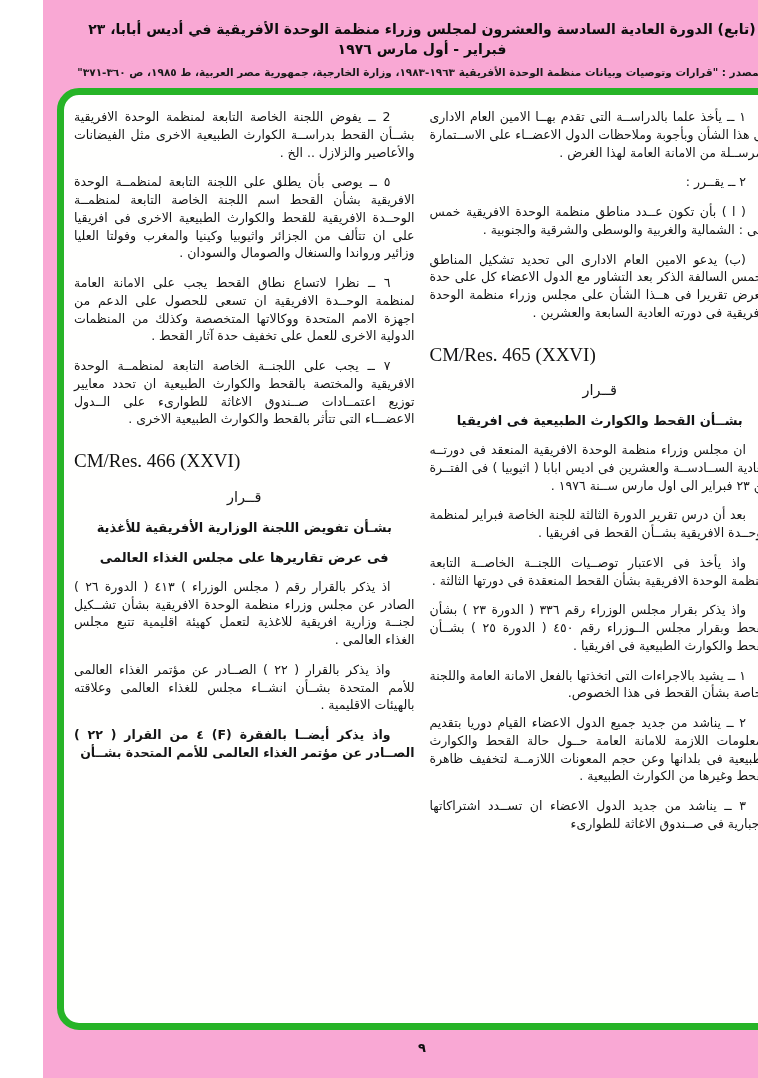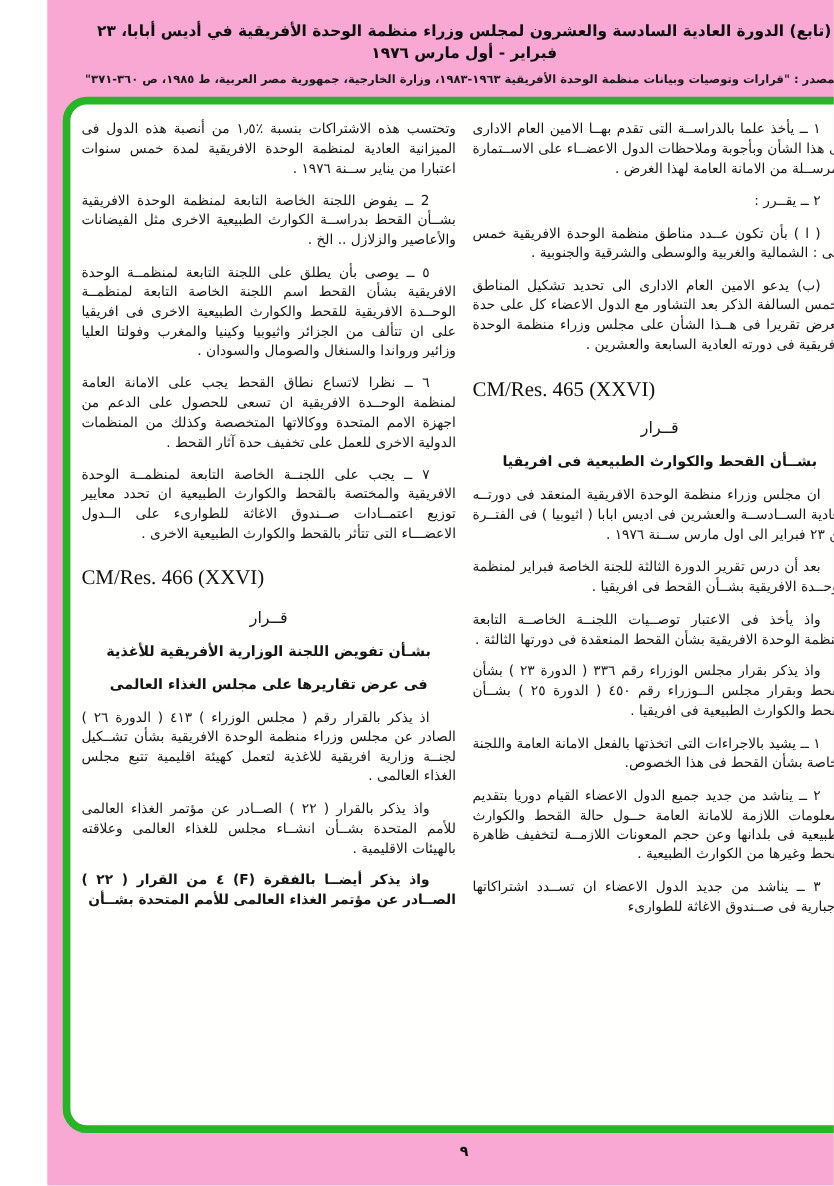--- a/index.html
+++ b/index.html
@@ -44,21 +44,20 @@
         <div class="blk h2">بشــأن القحط والكوارث الطبيعية فى افريقيا</div>
         <div class="blk p">ان مجلس وزراء منظمة الوحدة الافريقية المنعقد فى دورتــه العادية الســادســة والعشرين فى اديس ابابا ( اثيوبيا ) فى الفتــرة من ٢٣ فبراير الى اول مارس ســنة ١٩٧٦ .</div>
         <div class="blk p">بعد أن درس تقرير الدورة الثالثة للجنة الخاصة فبراير لمنظمة الوحــدة الافريقية بشــأن القحط فى افريقيا .</div>
         <div class="blk p">واذ يأخذ فى الاعتبار توصــيات اللجنــة الخاصــة التابعة لمنظمة الوحدة الافريقية بشأن القحط المنعقدة فى دورتها الثالثة .</div>
         <div class="blk p">واذ يذكر بقرار مجلس الوزراء رقم ٣٣٦ ( الدورة ٢٣ ) بشأن القحط وبقرار مجلس الــوزراء رقم ٤٥٠ ( الدورة ٢٥ ) بشــأن القحط والكوارث الطبيعية فى افريقيا .</div>
         <div class="blk p">١ ــ يشيد بالاجراءات التى اتخذتها بالفعل الامانة العامة واللجنة الخاصة بشأن القحط فى هذا الخصوص.</div>
         <div class="blk p">٢ ــ يناشد من جديد جميع الدول الاعضاء القيام دوريا بتقديم المعلومات اللازمة للامانة العامة حــول حالة القحط والكوارث الطبيعية فى بلدانها وعن حجم المعونات اللازمــة لتخفيف ظاهرة القحط وغيرها من الكوارث الطبيعية .</div>
         <div class="blk p">٣ ــ يناشد من جديد الدول الاعضاء ان تســدد اشتراكاتها الاجبارية فى صــندوق الاغاثة للطوارىء</div>
       </div>
     <div class="col">
-        <div class="blk p0">وتحتسب هذه الاشتراكات بنسبة ٪١٫٥ من أنصبة هذه الدول فى الميزانية العادية لمنظمة الوحدة الافريقية لمدة خمس سنوات اعتبارا من يناير ســنة ١٩٧٦ .</div>
         <div class="blk p">2 ــ يفوض اللجنة الخاصة التابعة لمنظمة الوحدة الافريقية بشــأن القحط بدراســة الكوارث الطبيعية الاخرى مثل الفيضانات والأعاصير والزلازل .. الخ .</div>
         <div class="blk p">٥ ــ يوصى بأن يطلق على اللجنة التابعة لمنظمــة الوحدة الافريقية بشأن القحط اسم اللجنة الخاصة التابعة لمنظمــة الوحــدة الافريقية للقحط والكوارث الطبيعية الاخرى فى افريقيا على ان تتألف من الجزائر واثيوبيا وكينيا والمغرب وفولتا العليا وزائير ورواندا والسنغال والصومال والسودان .</div>
         <div class="blk p">٦ ــ نظرا لاتساع نطاق القحط يجب على الامانة العامة لمنظمة الوحــدة الافريقية ان تسعى للحصول على الدعم من اجهزة الامم المتحدة ووكالاتها المتخصصة وكذلك من المنظمات الدولية الاخرى للعمل على تخفيف حدة آثار القحط .</div>
         <div class="blk p">٧ ــ يجب على اللجنــة الخاصة التابعة لمنظمــة الوحدة الافريقية والمختصة بالقحط والكوارث الطبيعية ان تحدد معايير توزيع اعتمــادات صــندوق الاغاثة للطوارىء على الــدول الاعضـــاء التى تتأثر بالقحط والكوارث الطبيعية الاخرى .</div>
         <div class="blk res">CM/Res. 466 (XXVI)</div>
         <div class="blk h1">قــرار</div>
         <div class="blk h2">بشـأن تفويض اللجنة الوزارية الأفريقية للأغذية</div>
         <div class="blk h2">فى عرض تقاريرها على مجلس الغذاء العالمى</div>
         <div class="blk p">اذ يذكر بالقرار رقم ( مجلس الوزراء ) ٤١٣ ( الدورة ٢٦ ) الصادر عن مجلس وزراء منظمة الوحدة الافريقية بشأن تشــكيل لجنــة وزارية افريقية للاغذية لتعمل كهيئة اقليمية تتبع مجلس الغذاء العالمى .</div>
         <div class="blk p">واذ يذكر بالقرار ( ٢٢ ) الصــادر عن مؤتمر الغذاء العالمى للأمم المتحدة بشــأن انشــاء مجلس للغذاء العالمى وعلاقته بالهيئات الاقليمية .</div>

